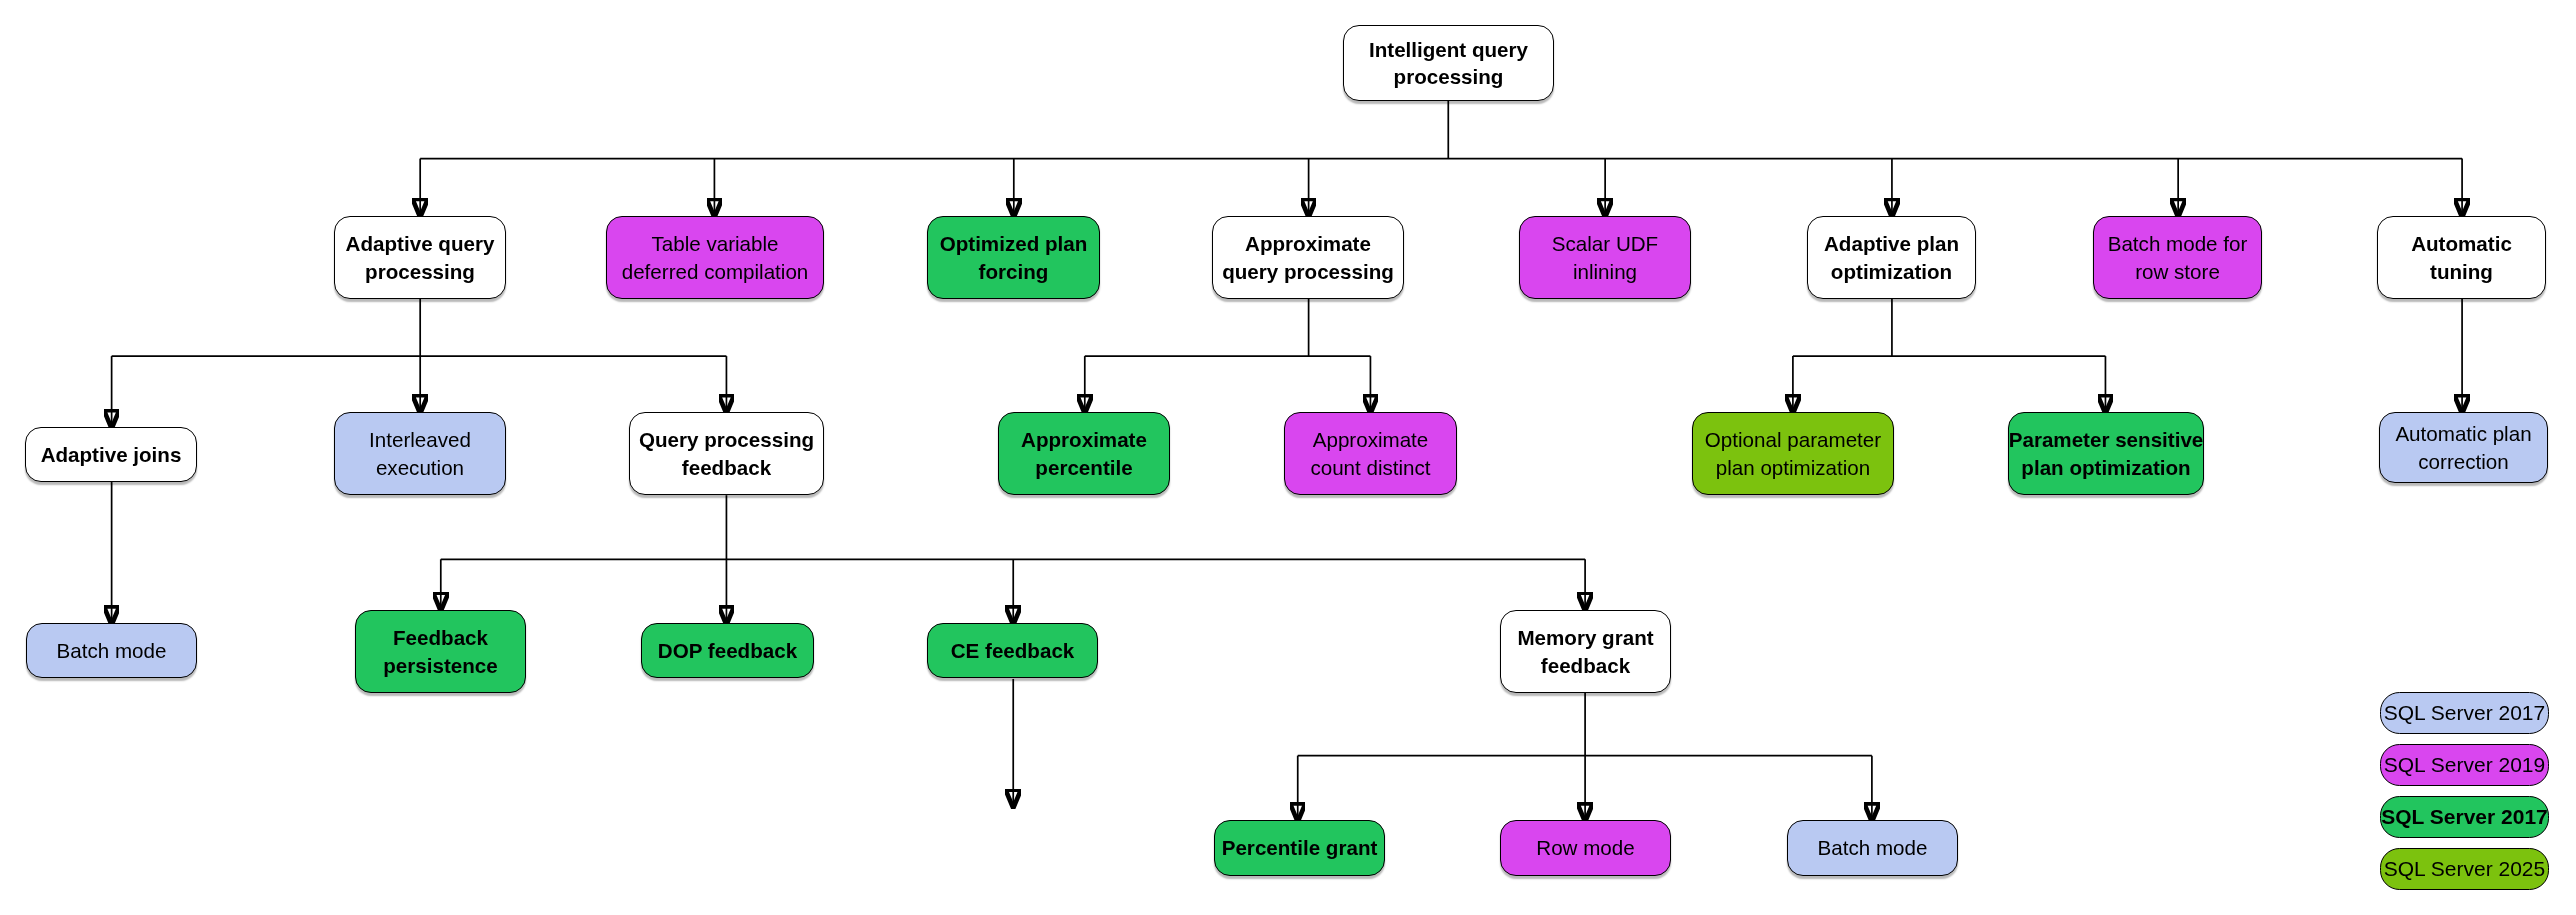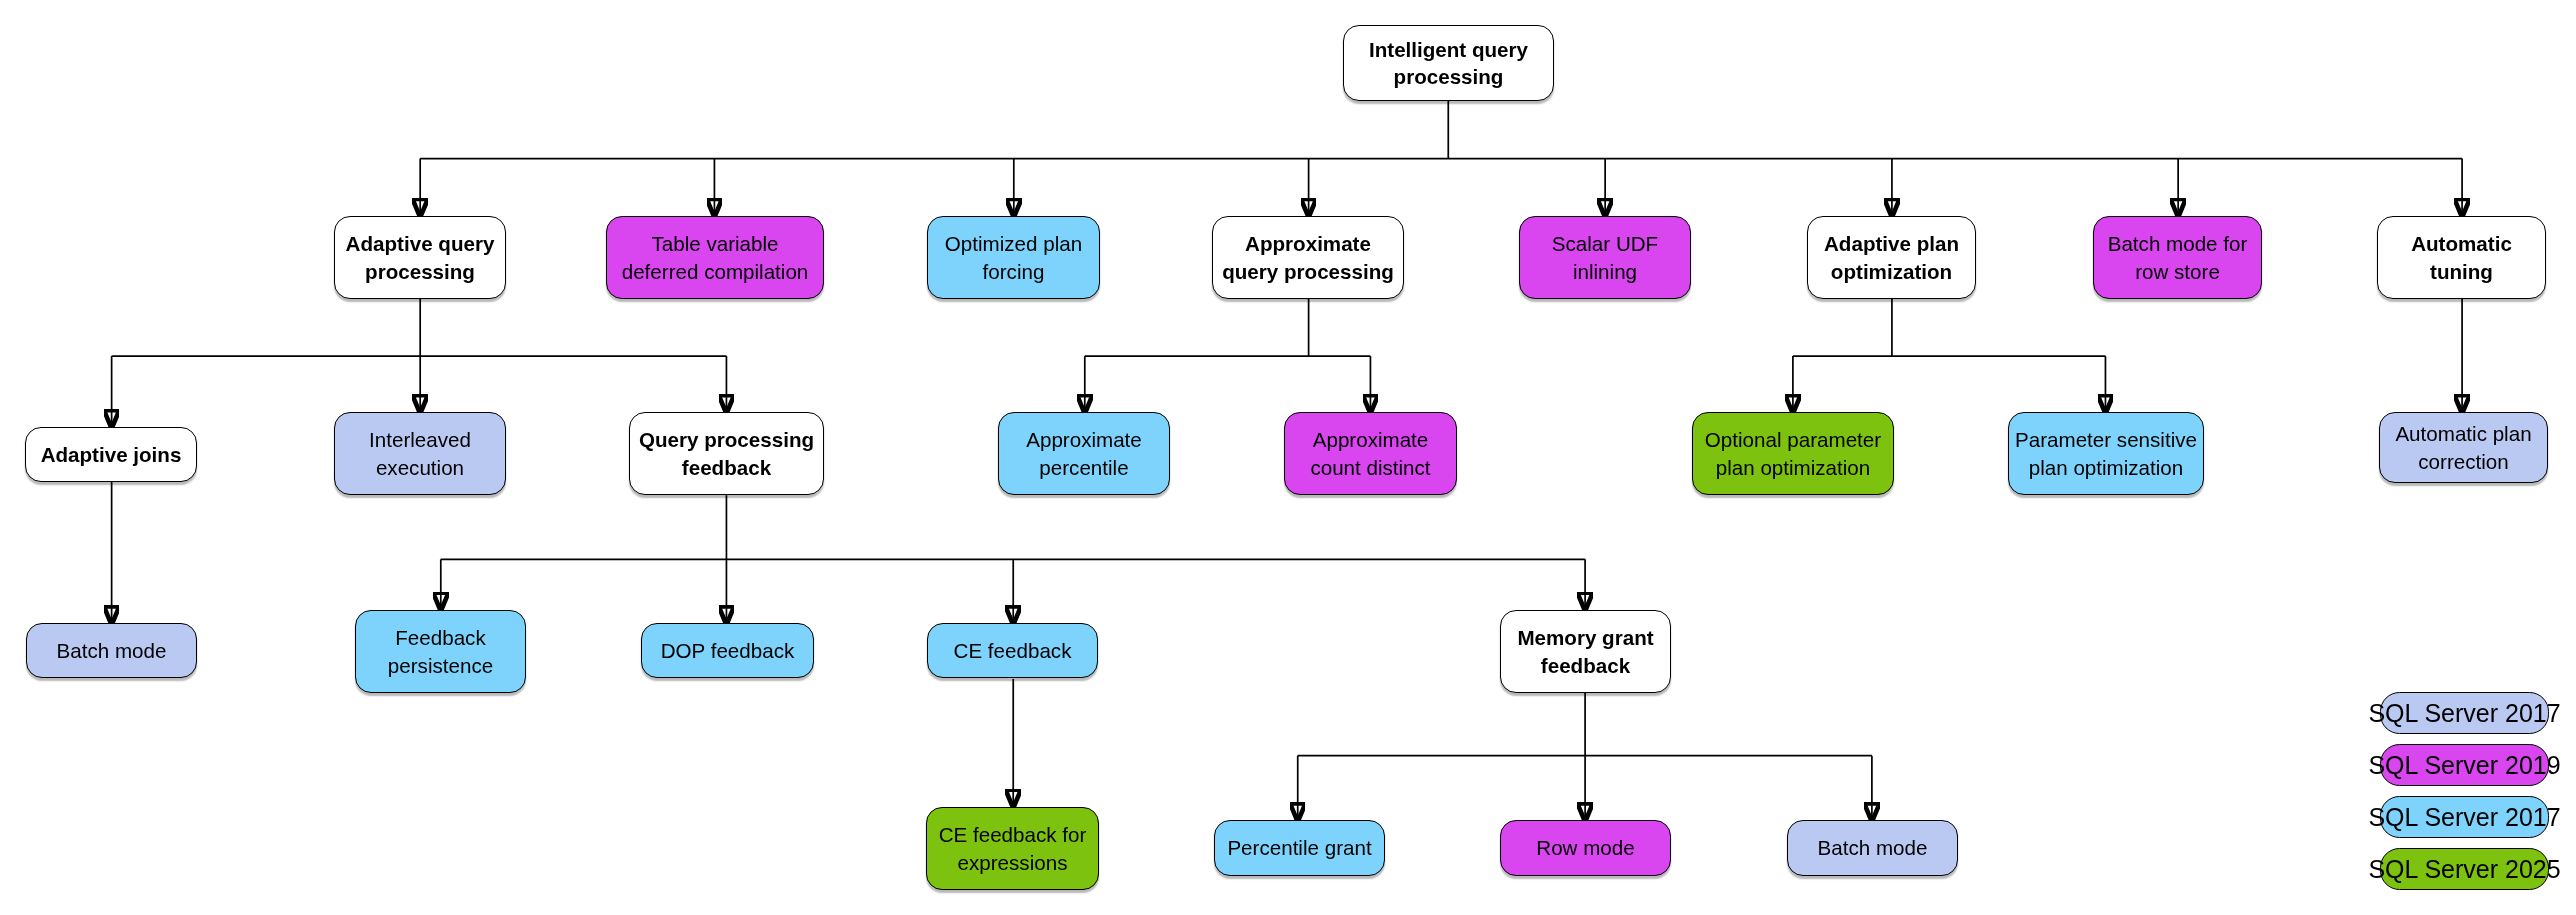--- a/index.html
+++ b/index.html
@@ -19,24 +19,24 @@
     white-space:pre;text-align:center;
     font-size:20.6px;line-height:27.5px;color:#000;
   }
   .node.bold .label{font-weight:bold;}
   .pill{
     position:absolute;
     display:flex;align-items:center;justify-content:center;
     border:1.7px solid #000;border-radius:19.5px;
     box-sizing:border-box;
   }
-  .pill .label{white-space:pre;font-size:25px;color:#000;}
+  .pill .label{white-space:pre;font-size:21px;color:#000;}
   .c-white{background:#ffffff;}
   .c-gray{background:#d946ef;}
-  .c-gold{background:#7dd3fc;}
+  .c-gold{background:#22c55e;font-weight:bold;}
   .c-blue{background:#b9c9f2;}
   .c-green{background:#7cc20e;}
 </style>
 </head>
 <body>
 
 <div class="canvas">
 
   <svg class="connectors" viewBox="0 0 4500 1600">
     <defs>
@@ -171,24 +171,20 @@
     <span class="label">DOP feedback</span>
   </div>
   <div class="node c-gold" style="left:927px;top:623px;width:171px;height:55px;">
     <span class="label">CE feedback</span>
   </div>
   <div class="node bold c-white" style="left:1500px;top:610px;width:171px;height:83px;">
     <span class="label">Memory grant
 feedback</span>
   </div>
 
-  <div class="node c-green" style="left:926px;top:807px;width:173px;height:83px;">
-    <span class="label">CE feedback for
-expressions</span>
-  </div>
   <div class="node c-gold" style="left:1214px;top:820px;width:171px;height:56px;">
     <span class="label">Percentile grant</span>
   </div>
   <div class="node c-gray" style="left:1500px;top:820px;width:171px;height:56px;">
     <span class="label">Row mode</span>
   </div>
   <div class="node c-blue" style="left:1787px;top:820px;width:171px;height:56px;">
     <span class="label">Batch mode</span>
   </div>
 

